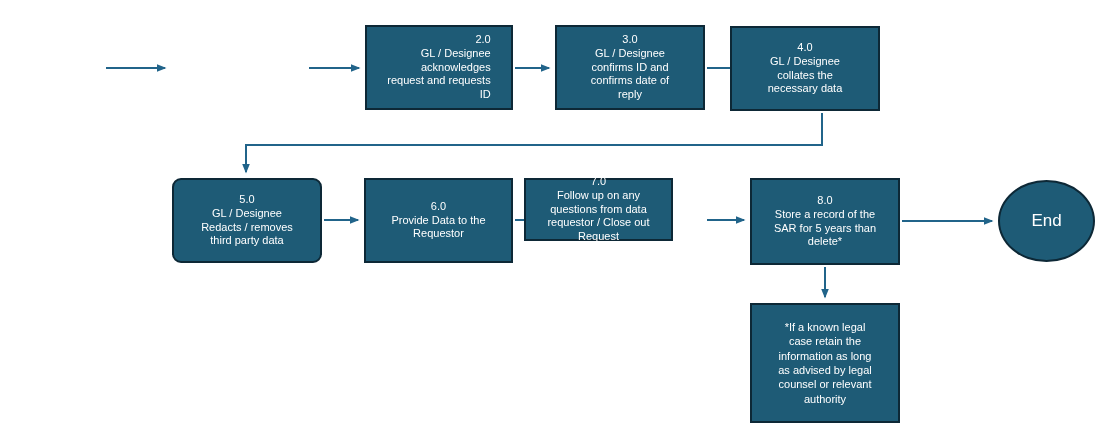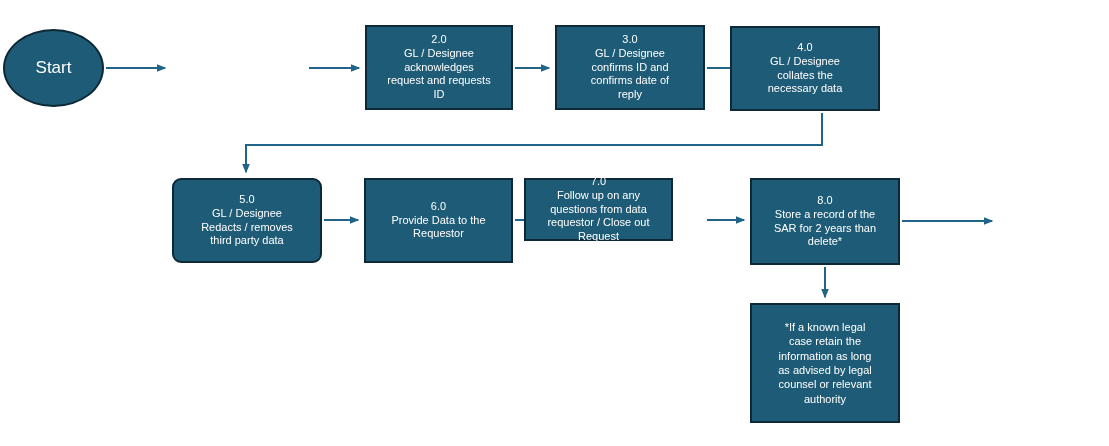--- a/index.html
+++ b/index.html
@@ -59,21 +59,21 @@
   .note-box {
     font-size: 11px;
     line-height: 1.3;
     white-space: pre-line;
     padding: 10px 6px;
   }
 
   
   .pos-start { left: 3px;   top: 29px;  width: 101px; height: 78px; }
   .pos-s1   { left: 171px;  top: 26px;  width: 136px; height: 84px; }
-  .pos-s2   { left: 365px;  top: 25px;  width: 148px; height: 85px; }
+  .pos-s2   { left: 365px;  top: 25px;  width: 148px; height: 85px; text-align: right; }
   .pos-s3   { left: 555px;  top: 25px;  width: 150px; height: 85px; }
   .pos-s4   { left: 730px;  top: 26px;  width: 150px; height: 85px; }
   .pos-s5   { left: 172px;  top: 178px; width: 150px; height: 85px; border-radius: 9px; }
   .pos-s6   { left: 364px;  top: 178px; width: 149px; height: 85px; }
   .pos-s7   { left: 524px;  top: 178px; width: 149px; height: 63px; }
   .pos-s8   { left: 750px;  top: 178px; width: 150px; height: 87px; }
   .pos-end  { left: 998px;  top: 180px; width: 97px;  height: 82px; }
   .pos-note { left: 750px;  top: 303px; width: 150px; height: 120px; }
 </style>
 </head>
@@ -92,23 +92,20 @@
     <line x1="515" y1="68" x2="549" y2="68" marker-end="url(#arrow)"></line>
     <line x1="707" y1="68" x2="741" y2="68" marker-end="url(#arrow)"></line>
     <polyline points="822,113 822,145 246,145 246,172" marker-end="url(#arrow)"></polyline>
     <line x1="324" y1="220" x2="358" y2="220" marker-end="url(#arrow)"></line>
     <line x1="515" y1="220" x2="550" y2="220" marker-end="url(#arrow)"></line>
     <line x1="707" y1="220" x2="744" y2="220" marker-end="url(#arrow)"></line>
     <line x1="902" y1="221" x2="992" y2="221" marker-end="url(#arrow)"></line>
     <line x1="825" y1="267" x2="825" y2="297" marker-end="url(#arrow)"></line>
   </svg>
 
-  <div class="node terminator pos-start">
-    <span>Start</span>
-  </div>
 
 
   <div class="node step pos-s2">
     <span>2.0
 GL / Designee
 acknowledges
 request and requests
 ID</span>
   </div>
 
@@ -144,24 +141,27 @@
     <span>7.0
 Follow up on any
 questions from data
 requestor / Close out
 Request</span>
   </div>
 
   <div class="node step pos-s8">
     <span>8.0
 Store a record of the
-SAR for 2 years than
+SAR for 5 years than
 delete*</span>
   </div>
 
+  <div class="node terminator pos-end">
+    <span>End</span>
+  </div>
 
   <div class="node note-box pos-note">
     <span>*If a known legal
 case retain the
 information as long
 as advised by legal
 counsel or relevant
 authority</span>
   </div>
 

